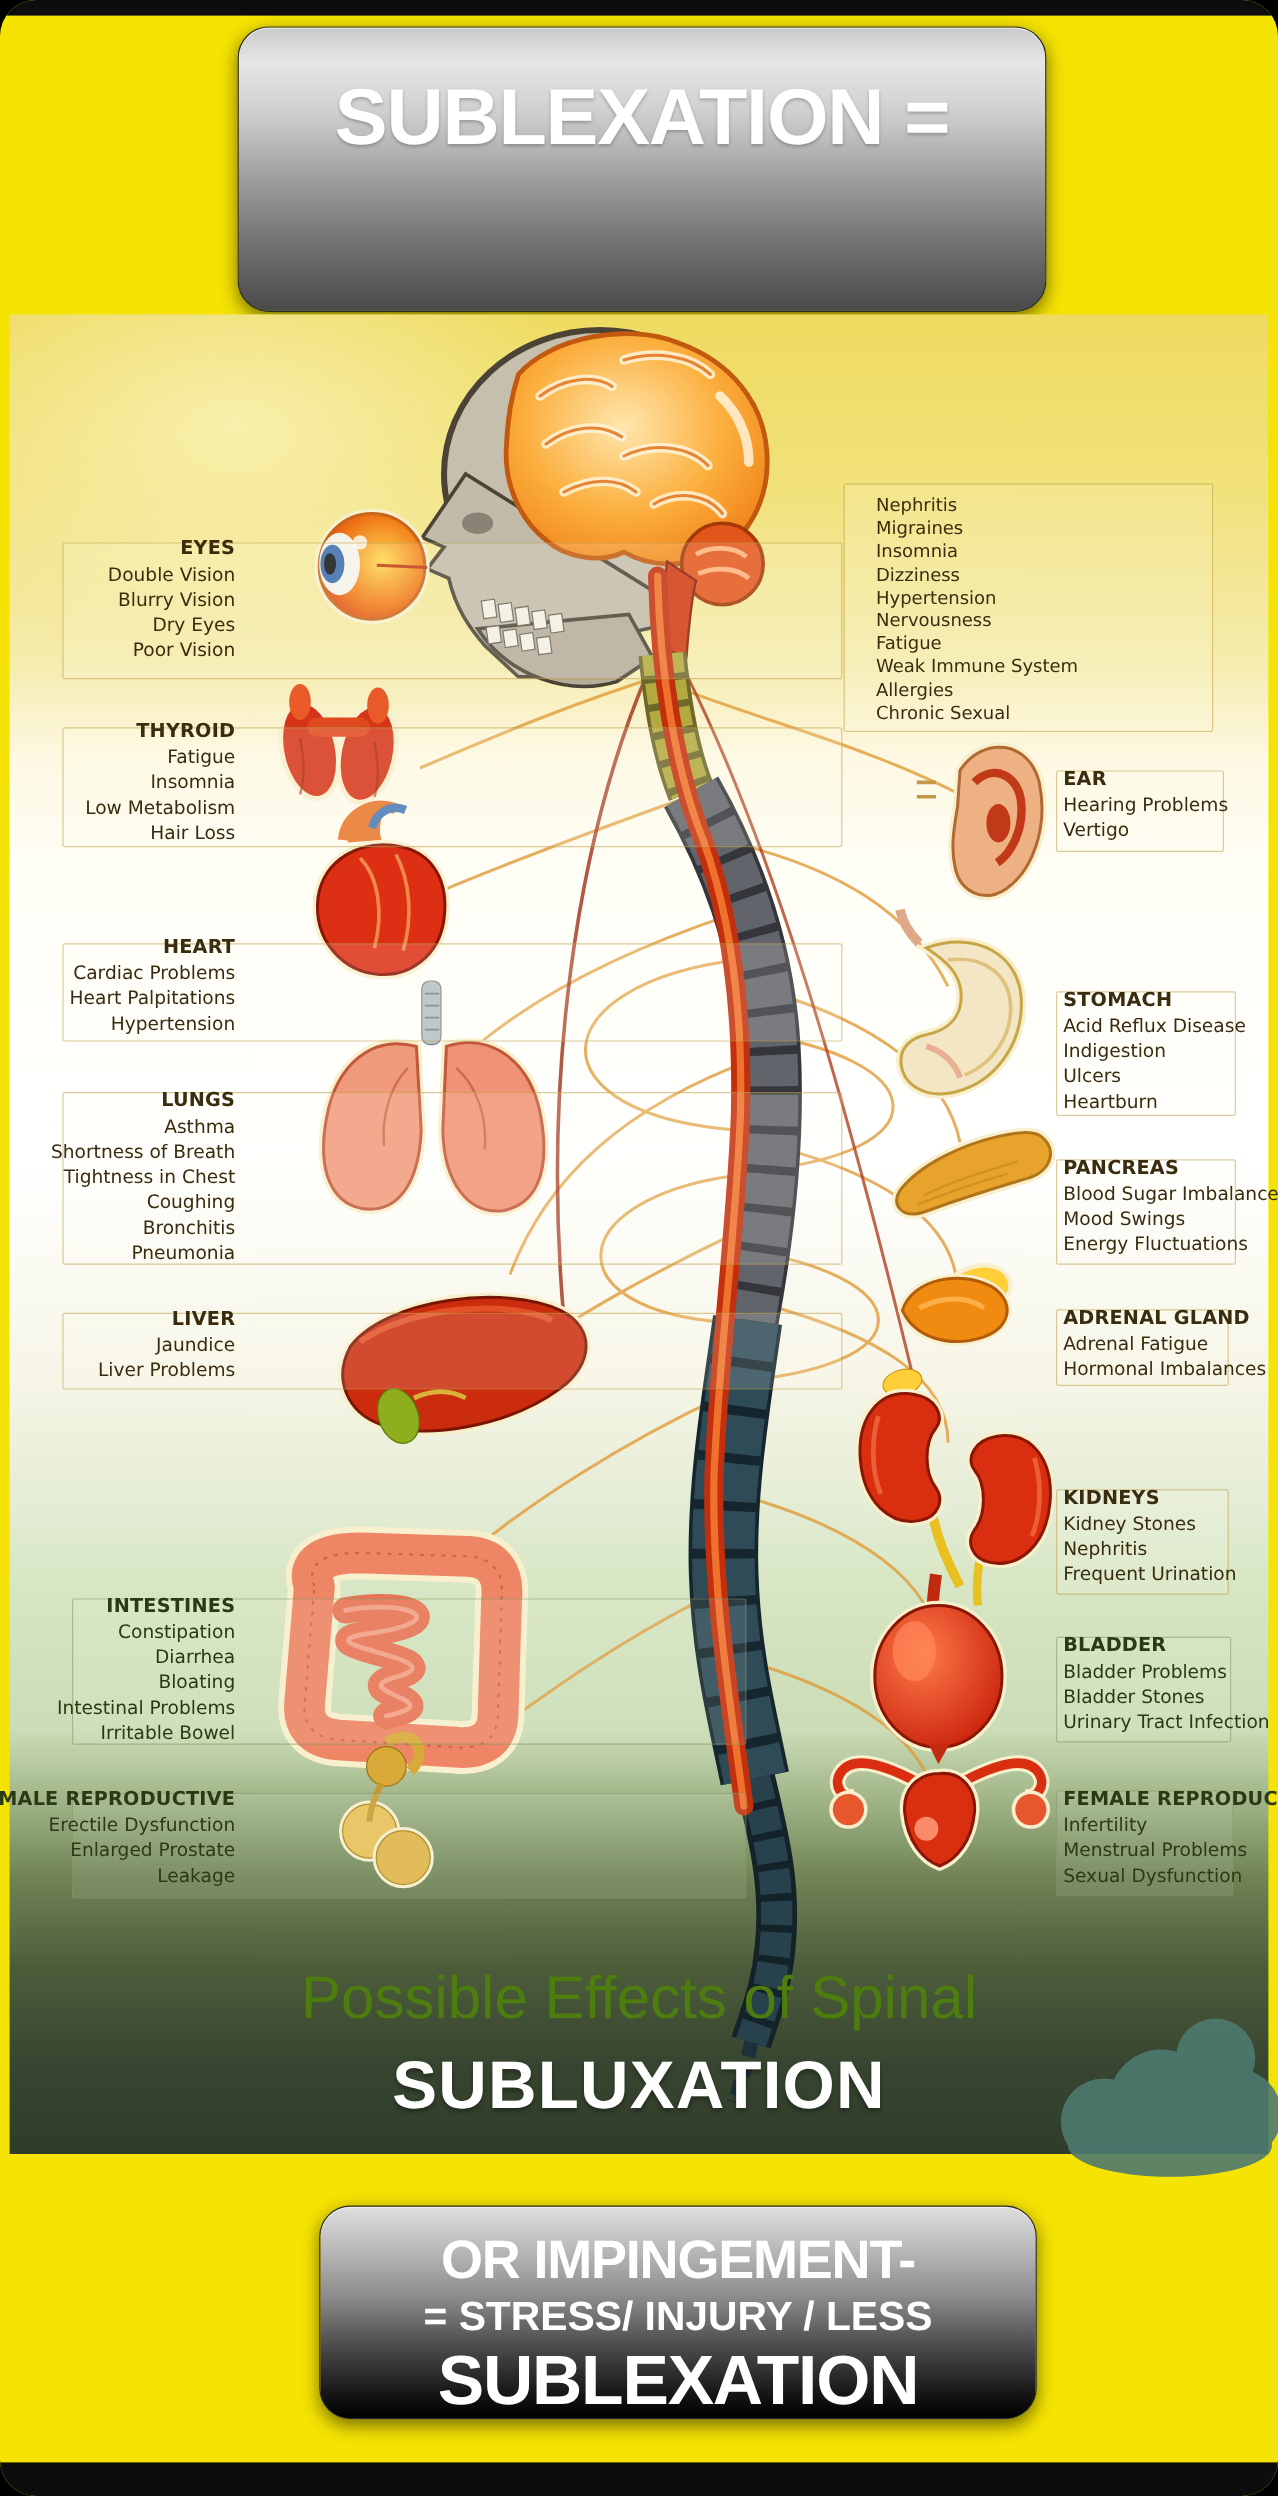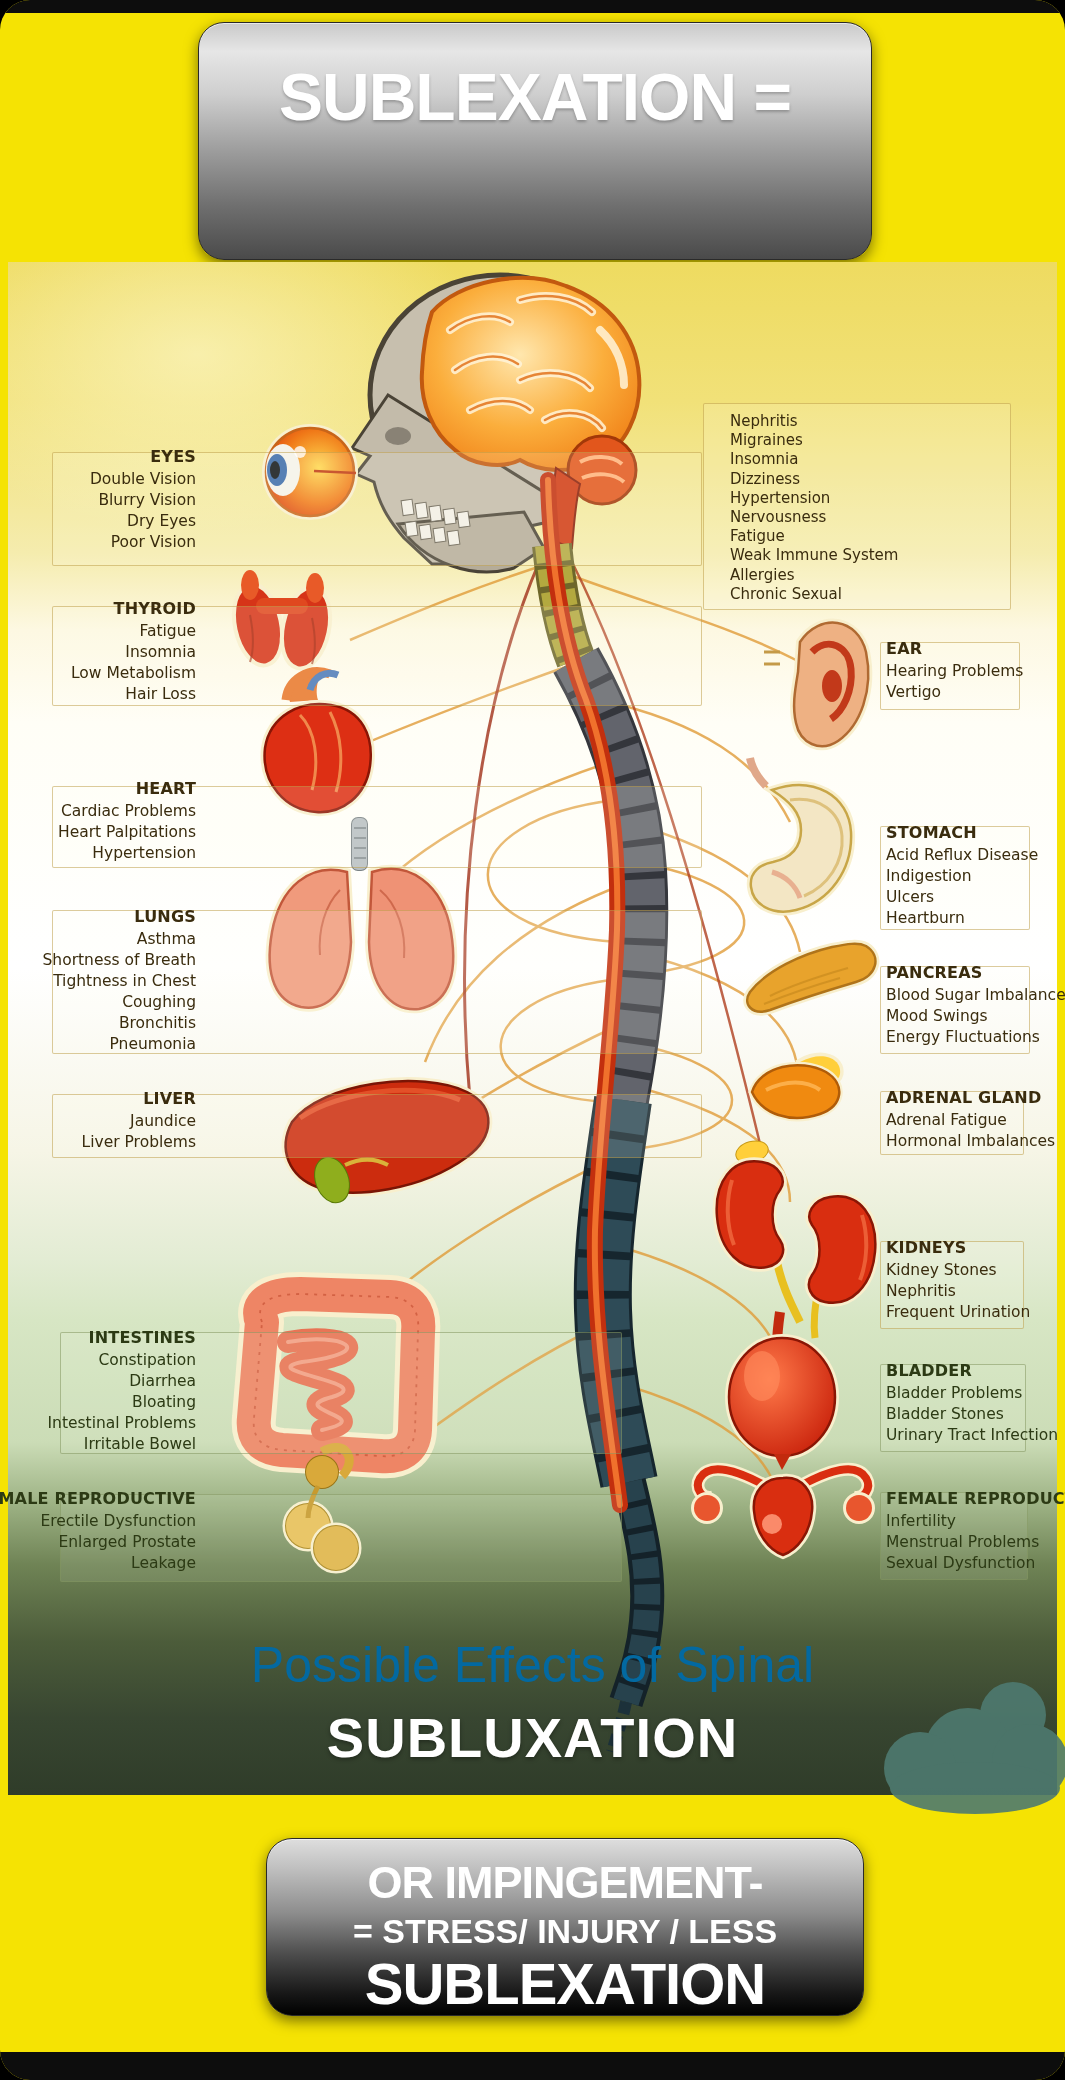--- a/index.html
+++ b/index.html
@@ -40,21 +40,21 @@
   .group-l.green,.group-r.green{color:#2c3a14;}
   .gtitle{font-size:16px;font-weight:bold;line-height:21px;letter-spacing:.2px;margin-bottom:2px;}
   .li{font-size:15.5px;font-weight:500;line-height:21px;}
   .plain .li{line-height:19.2px;font-size:15px;}
   .box{position:absolute;border:1px solid rgba(186,152,62,.5);background:rgba(255,253,240,.15);border-radius:2px;}
   .box.green{border-color:rgba(130,150,95,.55);background:rgba(245,255,240,.10);}
 
   
   .ftitle{position:absolute;left:0;top:1636px;width:1065px;text-align:center;color:#fff;
           font-family:"Liberation Sans",sans-serif;}
-  .ftitle .f1{font-size:50px;line-height:58px;font-weight:400;color:#0369a1;letter-spacing:0;}
+  .ftitle .f1{font-size:50px;line-height:58px;font-weight:400;color:#4d7c0f;letter-spacing:0;}
   .ftitle .f2{font-size:56px;line-height:88px;font-weight:bold;letter-spacing:1px;text-shadow:0 2px 4px rgba(0,0,0,.35);}
 </style>
 </head>
 <body>
 
 <div class="page">
 
   <div class="bar top"></div>
 
   <div class="banner top-b">

